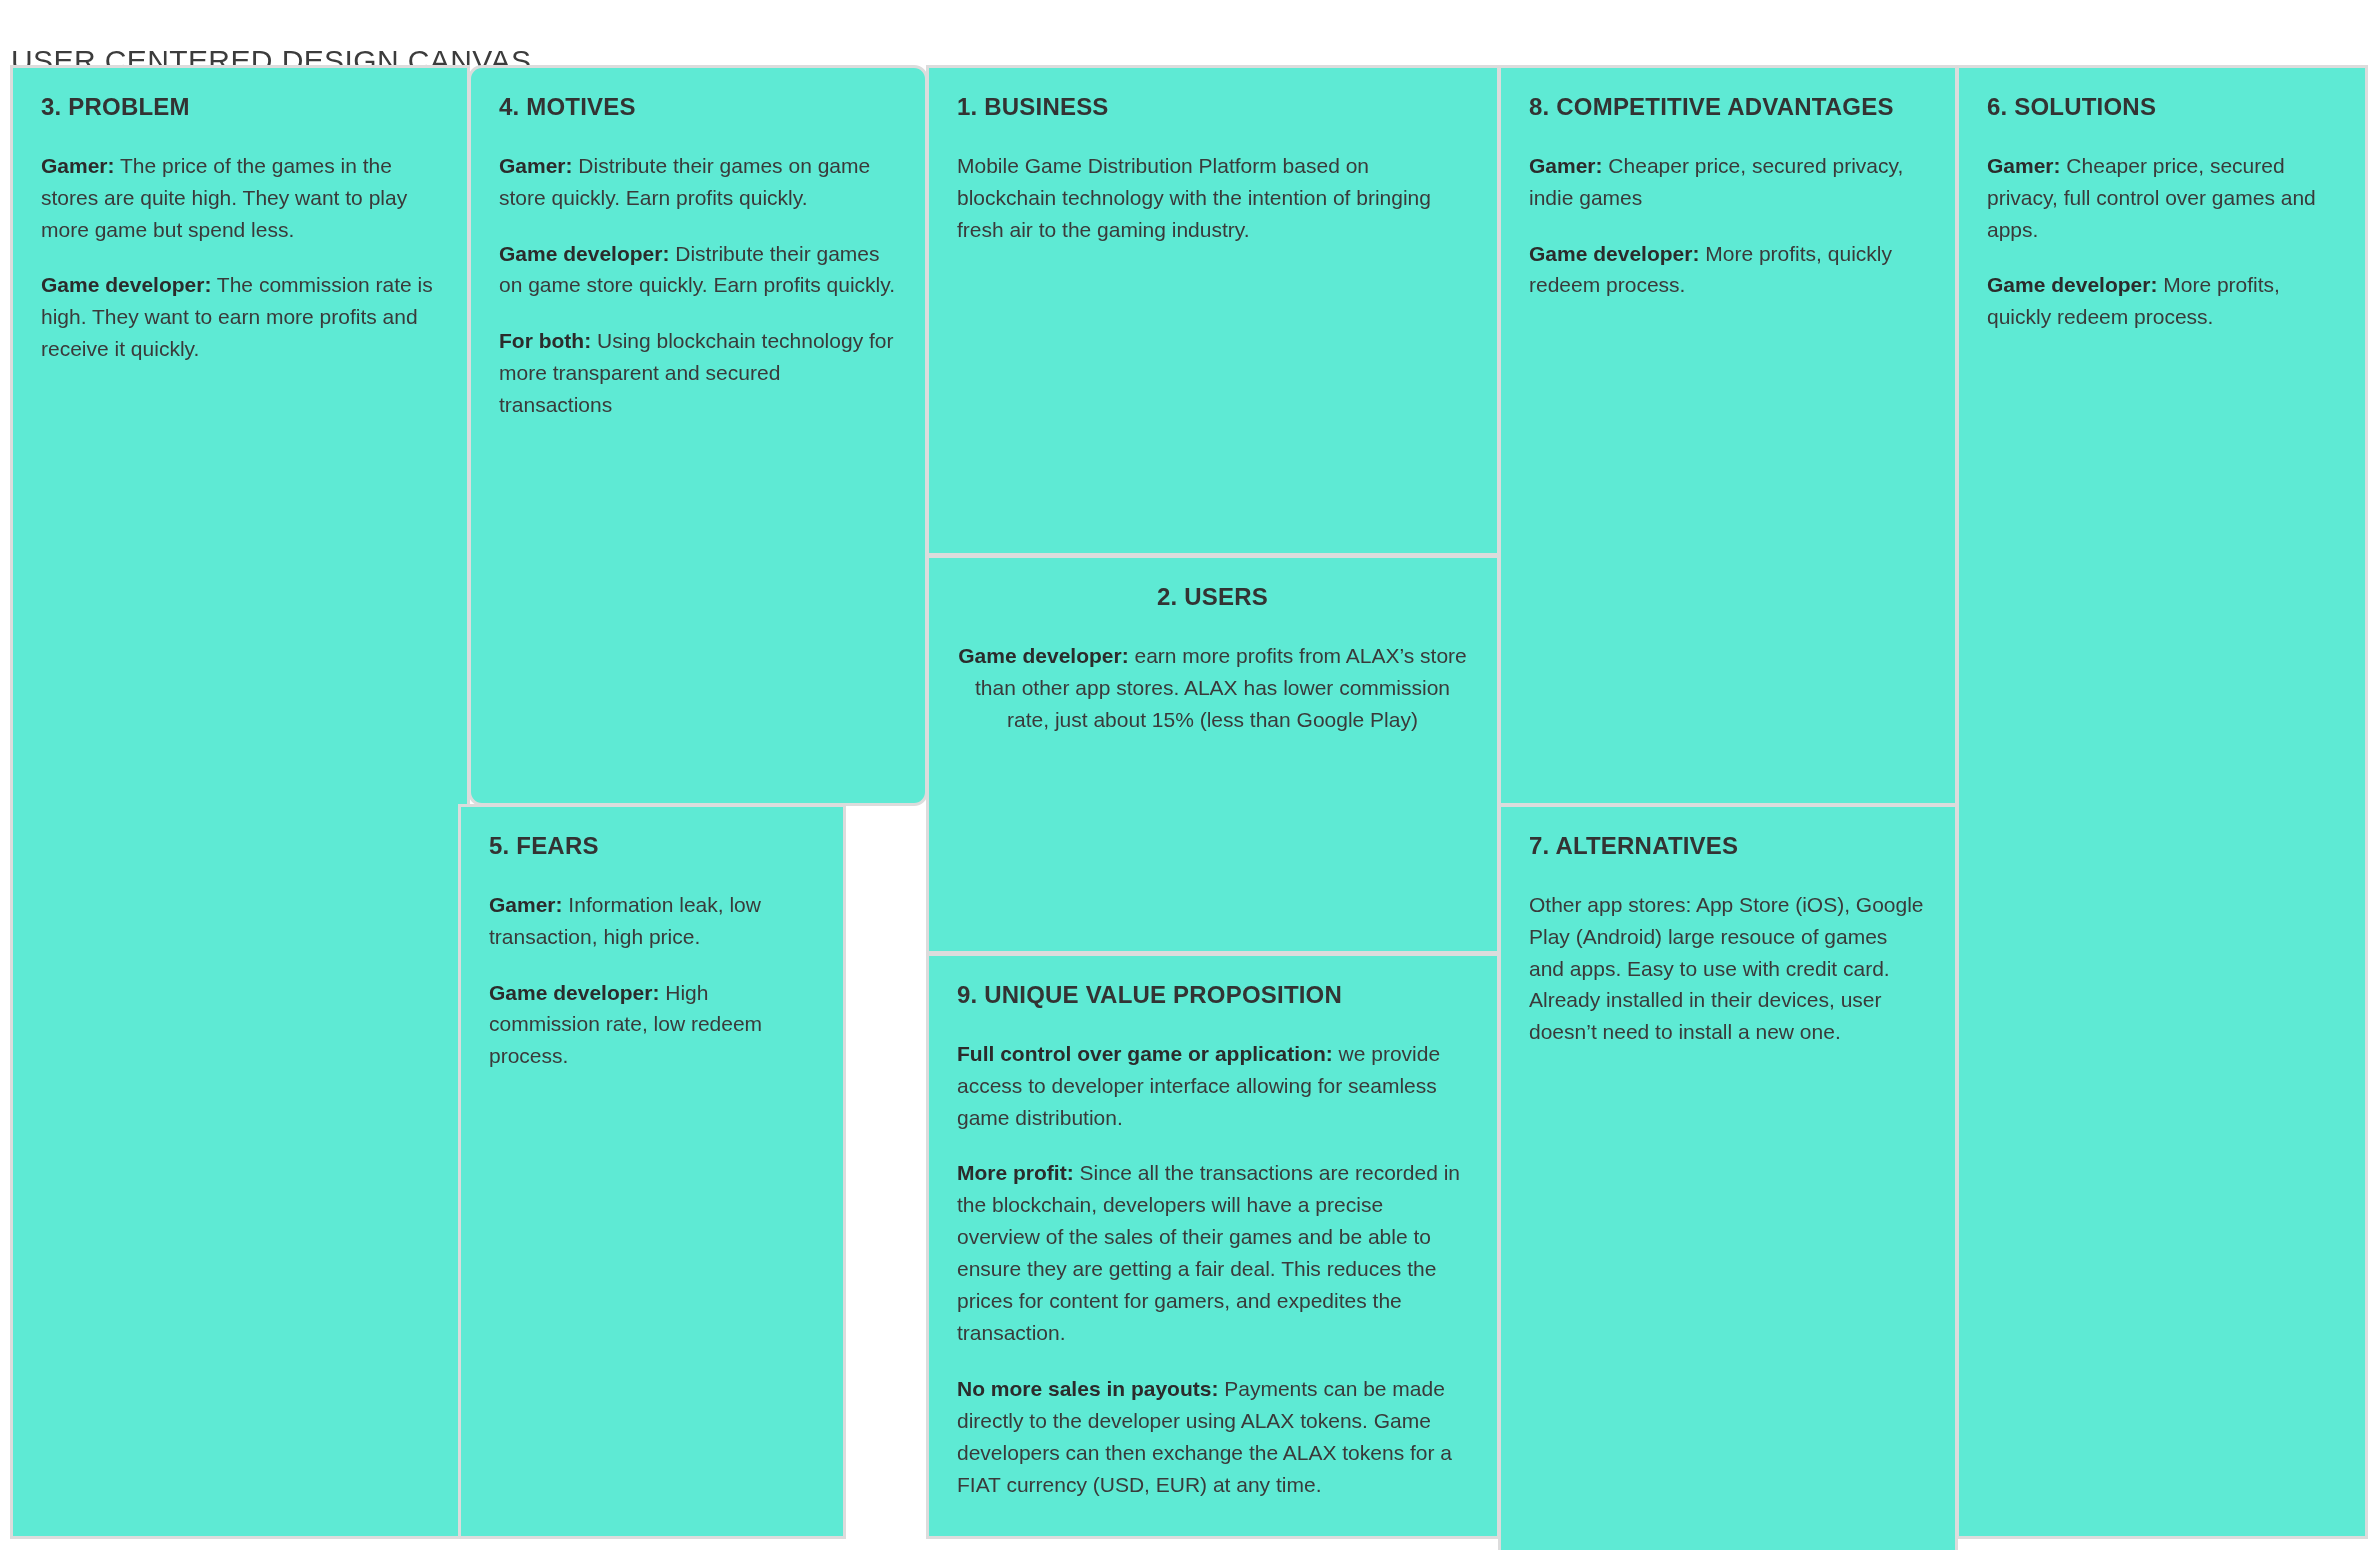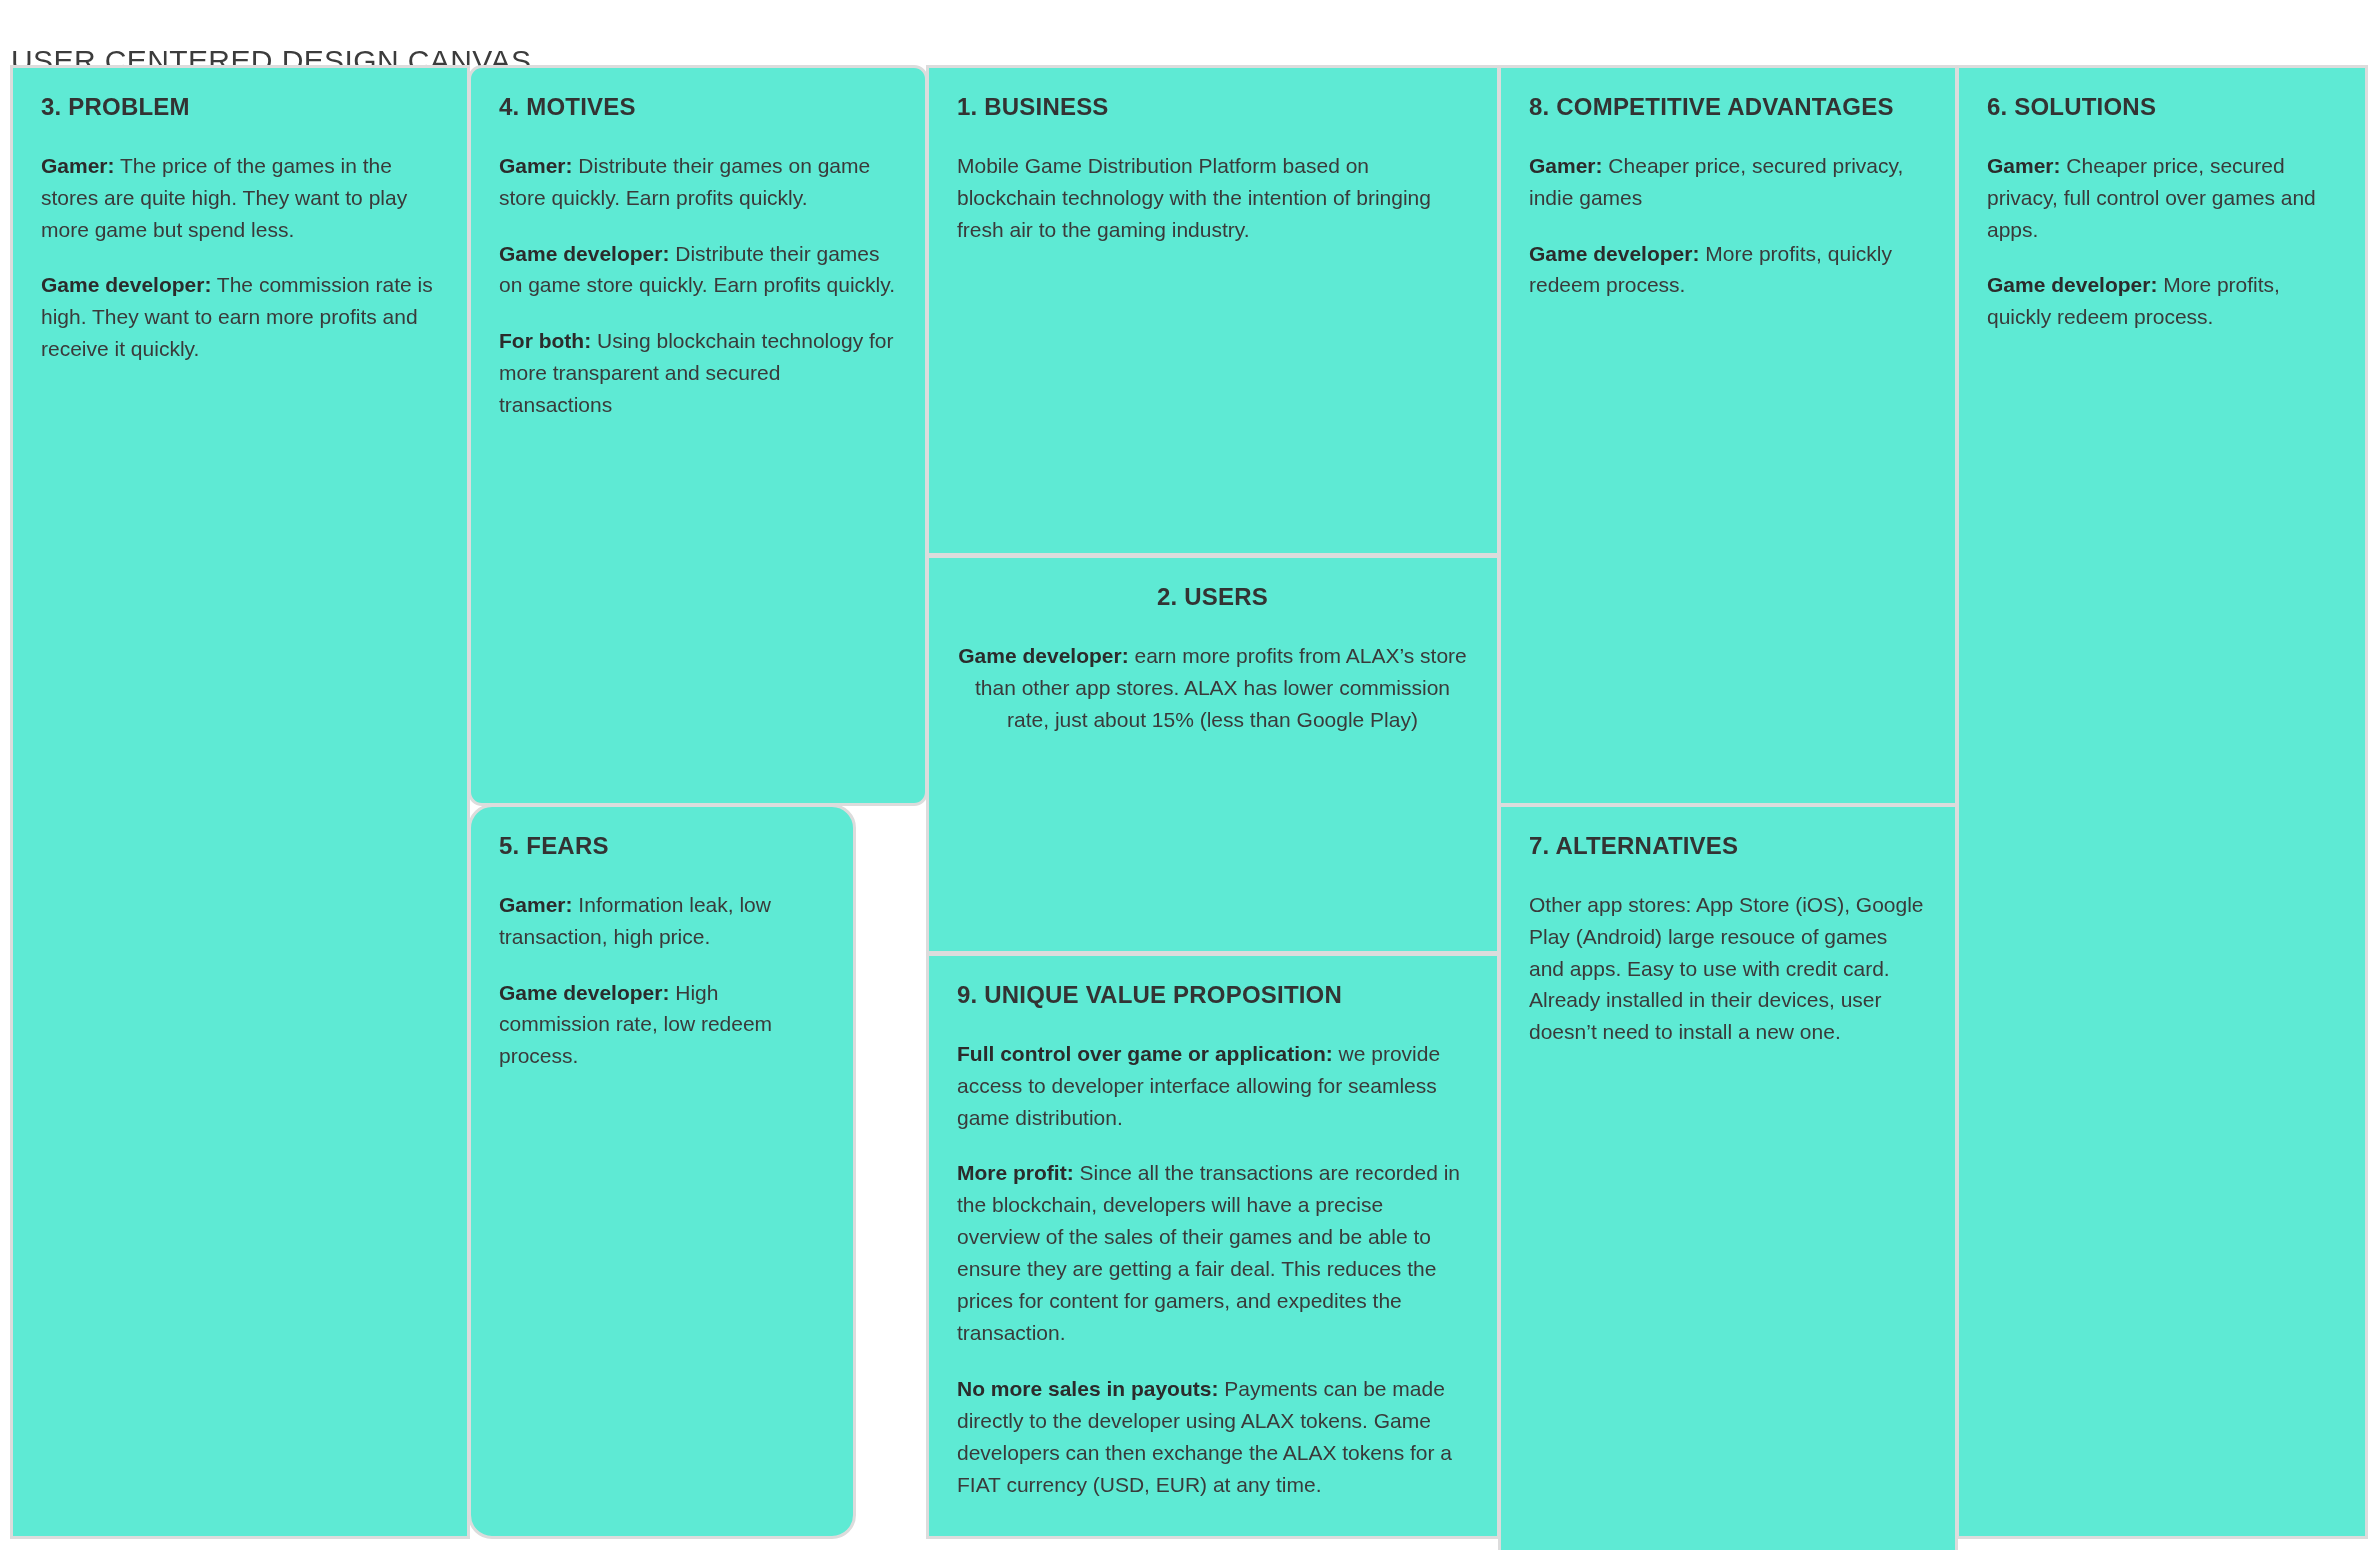--- a/index.html
+++ b/index.html
@@ -71,21 +71,21 @@
 
   .para b {
     font-weight: 700;
     color: #2b2b2b;
   }
 
   
   .p-problem   { left: 0px;    top: 0px;    width: 460px;  height: 1474px; }
   
   .p-motives   { left: 458px;  top: 0px;    width: 460px;  height: 741px; border-radius: 14px; }
-  .p-fears     { left: 458px;  top: 739px;  width: 388px;  height: 735px; border-radius: 24px; }
+  .p-fears     { left: 448px;  top: 739px;  width: 388px;  height: 735px; }
   
   .p-business  { left: 916px; top: 0px;    width: 574px;  height: 491px; }
   .p-users     { left: 916px; top: 490px;  width: 574px;  height: 399px; text-align: center; }
   .p-uvp       { left: 916px; top: 888px; width: 574px;  height: 586px; }
   
   .p-advantages{ left: 1488px; top: 0px;    width: 460px;  height: 741px; }
   .p-alternatives{ left: 1488px; top: 739px;width: 460px;  height: 902px; }
   
   .p-solutions { left: 1946px; top: 0px;    width: 412px;  height: 1474px; }
 </style>

